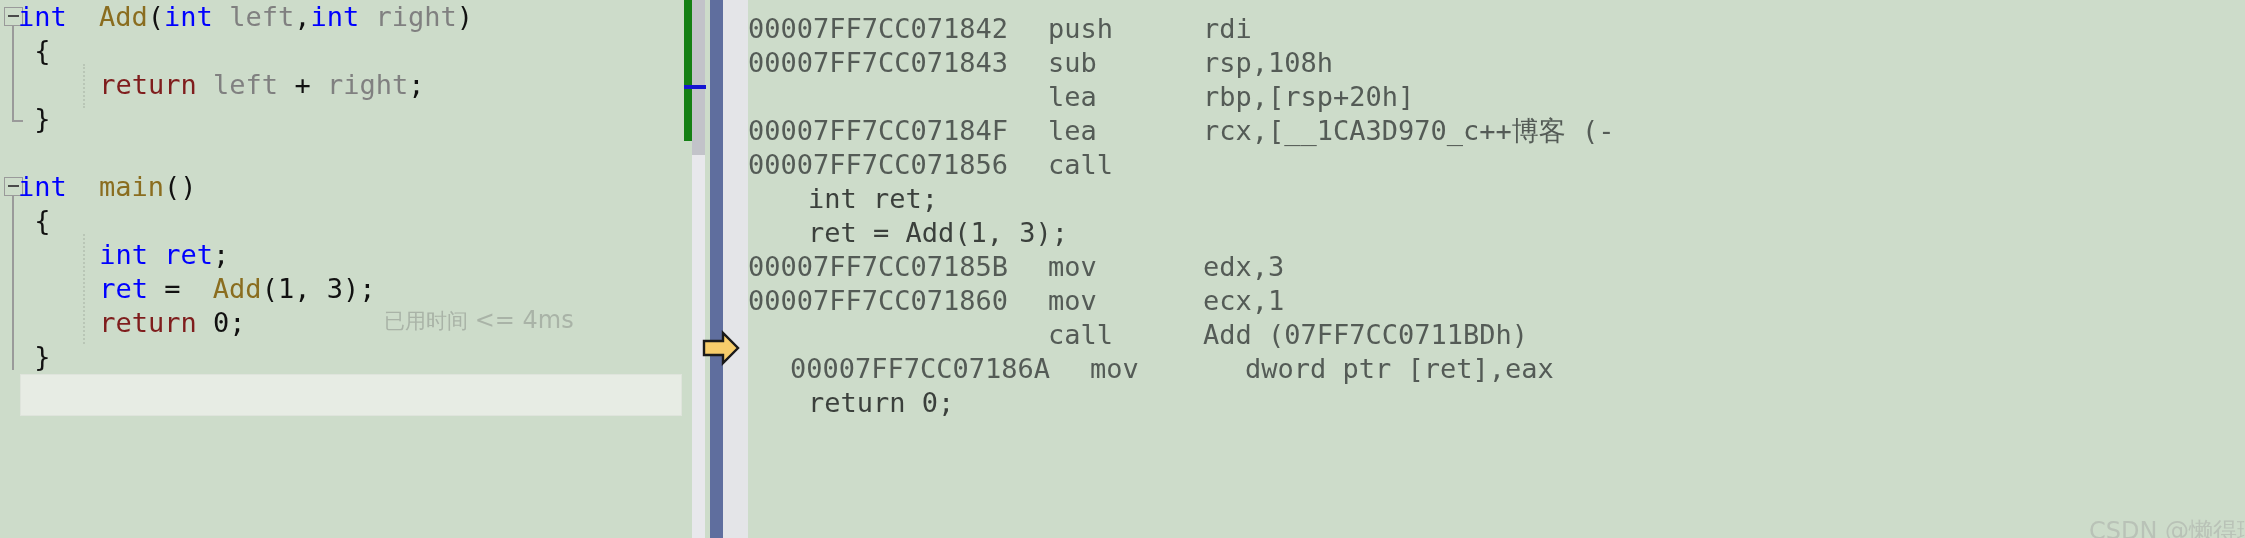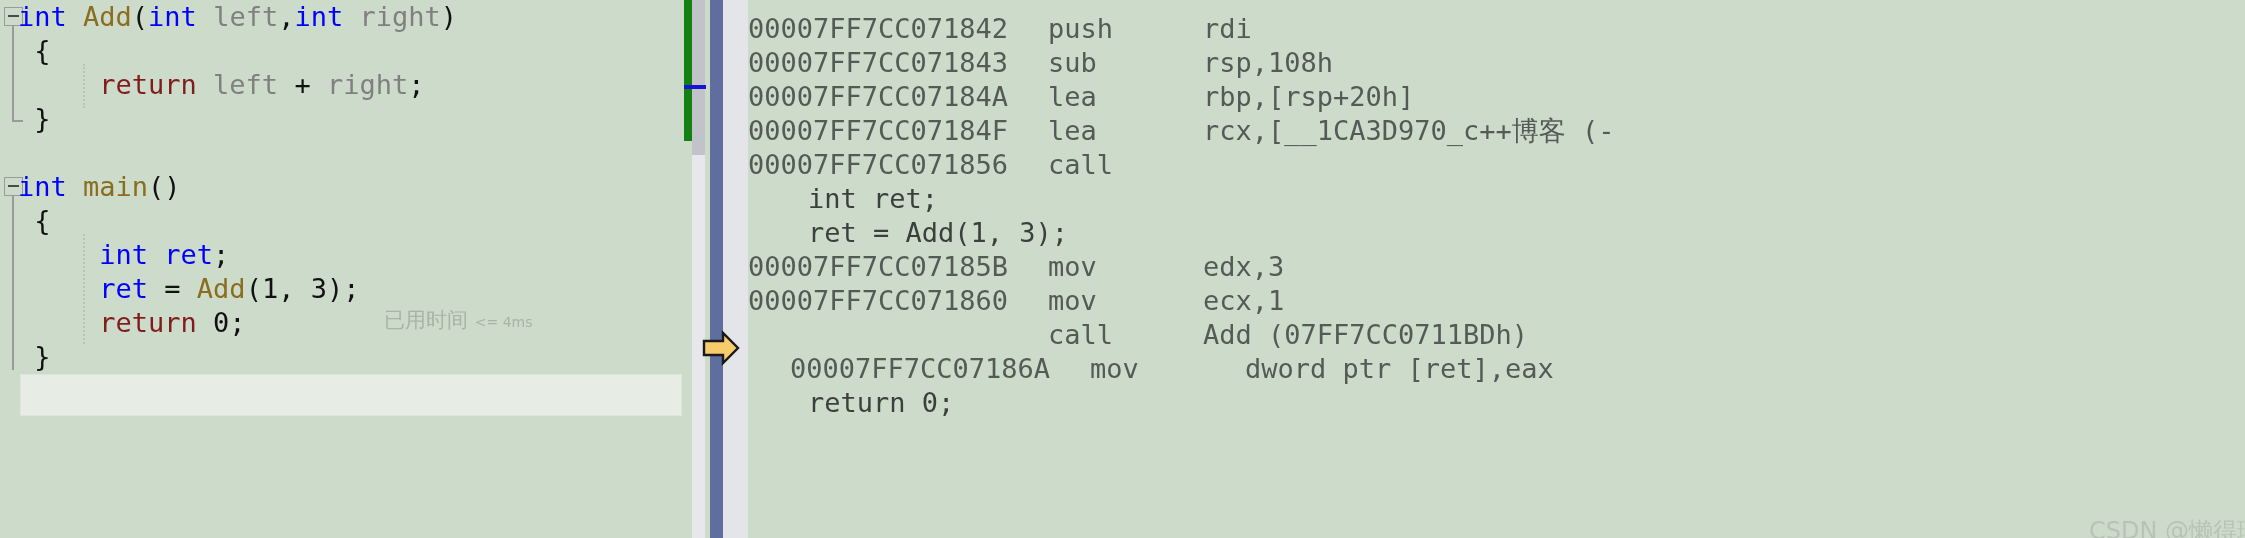--- a/index.html
+++ b/index.html
@@ -17,21 +17,21 @@
   }
   .src-line{
     position:absolute;left:0;width:684px;height:34px;
     white-space:pre;font-size:27px;line-height:34px;
     font-family:"DejaVu Sans Mono","Liberation Mono",monospace;
     letter-spacing:0px;
   }
   .src-text{position:absolute;left:18px;top:0;white-space:pre;}
   
   .kw{color:#0000ff;}
-  .fn{color:#8a6d1f;}
+  .fn{color:#8a6d1f;margin-left:16px;}
   .id{color:#808080;}
   .punc{color:#111111;}
   .ret-kw{color:#7f1d1d;}
   .num{color:#111111;}
   .plain{color:#2b2b2b;}
 
   
   .fold{
     position:absolute;left:4px;width:19px;height:19px;
     border:1.6px solid #9a9a9a;background:#cddcca;
@@ -50,21 +50,21 @@
 
   
   #current-stmt-line{
     position:absolute;left:20px;top:374px;width:662px;height:42px;
     background:#e7ecE4;border:1px solid #dfe4dc;box-sizing:border-box;
   }
   .timing-note{
     position:absolute;font-size:21px;color:#a9b3a7;white-space:pre;
     font-family:"DejaVu Sans","Liberation Sans",sans-serif;
   }
-  .timing-note .small{font-size:14px;}
+  .timing-note .small{font-size:24px;}
 
   
   #divider{position:absolute;left:684px;top:0;width:64px;height:538px;}
   #track-change-bar{position:absolute;left:0px;top:0;width:8px;height:141px;background:#148014;}
   #vscroll-track{position:absolute;left:8px;top:0;width:13px;height:538px;background:#e8e8ec;}
   #vscroll-thumb{position:absolute;left:8px;top:0;width:13px;height:155px;background:#c2c3c9;}
   #bookmark-tick{position:absolute;left:0px;top:85px;width:22px;height:4px;background:#1414d2;}
   #blue-separator{position:absolute;left:26px;top:0;width:13px;height:538px;background:#5f6e9e;}
   #disasm-gutter{position:absolute;left:39px;top:0;width:25px;height:538px;background:#e4e5e8;}
 
@@ -140,21 +140,21 @@
   <div id="ip-arrow">
     <svg width="38" height="36" viewBox="0 0 38 36">
       <path d="M2 11 L21 11 L21 3 L36 18 L21 33 L21 25 L2 25 Z" fill="#f7cd6b" stroke="#1a1a1a" stroke-width="2.4" stroke-linejoin="miter"></path>
     </svg>
   </div>
 
   <div id="disasm-pane">
     <div id="asm-rows">
         <div class="asm-row" style="top: 0px;"><span class="asm-addr">00007FF7CC071842</span><span class="asm-mn">push</span><span class="asm-op">rdi</span></div>
         <div class="asm-row" style="top: 34px;"><span class="asm-addr">00007FF7CC071843</span><span class="asm-mn">sub</span><span class="asm-op">rsp,108h</span></div>
-        <div class="asm-row" style="top: 68px;"><span class="asm-addr">00007FF7CC07184A</span><span class="asm-mn">lea</span><span class="asm-op">rbp,[rsp+20h]</span></div>
+        <div class="asm-row" style="top: 68px;"><span class="asm-mn">lea</span><span class="asm-op">rbp,[rsp+20h]</span></div>
         <div class="asm-row" style="top: 102px;"><span class="asm-addr">00007FF7CC07184F</span><span class="asm-mn">lea</span><span class="asm-op">rcx,[__1CA3D970_c++博客 (-</span></div>
         <div class="asm-row" style="top: 136px;"><span class="asm-addr">00007FF7CC071856</span><span class="asm-mn">call</span></div>
         <div class="asm-row" style="top: 170px;"><span class="asm-srcline">int ret;</span></div>
         <div class="asm-row" style="top: 204px;"><span class="asm-srcline">ret = Add(1, 3);</span></div>
         <div class="asm-row" style="top: 238px;"><span class="asm-addr">00007FF7CC07185B</span><span class="asm-mn">mov</span><span class="asm-op">edx,3</span></div>
         <div class="asm-row" style="top: 272px;"><span class="asm-addr">00007FF7CC071860</span><span class="asm-mn">mov</span><span class="asm-op">ecx,1</span></div>
         <div class="asm-row" style="top: 306px;"><span class="asm-mn">call</span><span class="asm-op">Add (07FF7CC0711BDh)</span></div>
         <div class="asm-row" style="top: 340px; margin-left: 42px;"><span class="asm-addr">00007FF7CC07186A</span><span class="asm-mn">mov</span><span class="asm-op">dword ptr [ret],eax</span></div>
         <div class="asm-row" style="top: 374px;"><span class="asm-srcline">return 0;</span></div>
       </div>

